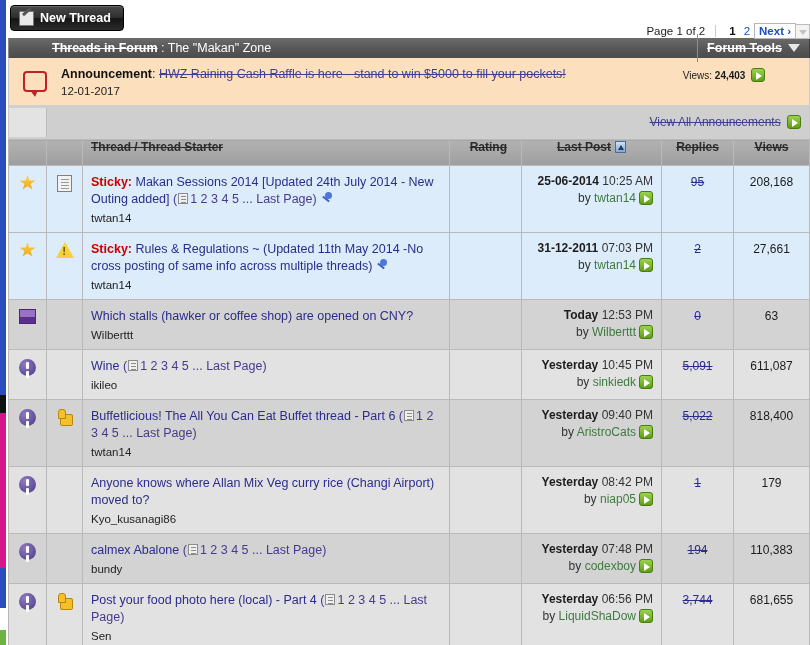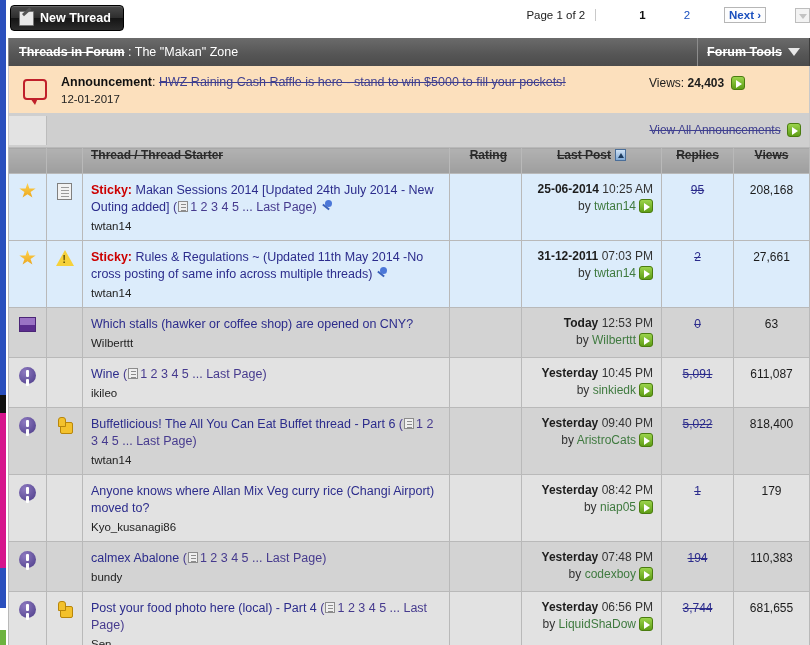--- a/index.html
+++ b/index.html
@@ -30,33 +30,33 @@
     border: 1px solid #000; border-radius: 4px;
     color: #fff; font-weight: bold; font-size: 12.5px;
     box-shadow: inset 0 1px 0 rgba(255,255,255,.18);
   }
   .nt-icon { width: 15px; height: 15px; background:#e9e9e9; border:1px solid #777; border-radius:1px; position:relative; }
   .nt-icon:after {
     content:""; position:absolute; left:2px; top:2px; width:10px; height:3px;
     background:#555; transform: rotate(-42deg); transform-origin: left top;
     box-shadow: 0 0 0 0 #000;
   }
-  .pager { position: absolute; right: 0; top: 4px; display: flex; align-items: center; height: 22px; font-size: 11.5px; gap: 30px; }
+  .pager { position: absolute; right: 0; top: 20px; display: flex; align-items: center; height: 22px; font-size: 11.5px; }
   .pg-label { color:#222; padding-right: 10px; border-right: 1px solid #c9c9c9; margin-right: 9px; }
   .pg-num { font-weight: bold; color:#111; padding: 0 4px; }
   .pg-link { color:#1a4fbe; padding: 0 4px; }
   .pg-next { color:#1a4fbe; font-weight:bold; border:1px solid #b6b6b6; padding:1px 4px; background:#fdfdfd; }
   .pg-arrow { width:15px; height:15px; border:1px solid #bdbdbd; background:#f3f3f3; margin-left:-1px; position:relative; }
   .pg-arrow:after{ content:""; position:absolute; left:3px; top:5px; border-left:4px solid transparent; border-right:4px solid transparent; border-top:5px solid #c3c3c3;}
 
   
   .titlebar {
-    height: 28px; background: linear-gradient(to bottom,#6b6b6b,#555 60%,#4c4c4c);
+    height: 20px; background: linear-gradient(to bottom,#6b6b6b,#555 60%,#4c4c4c);
     display: flex; align-items: center; color: #fff;
-    border-left: 1px solid #8a8a8a; border-right:1px solid #3d3d3d;
+    border-left: 1px solid #8a8a8a; border-right:1px solid #3d3d3d;padding-left:33px;
   }
   .tb-left { flex: 1; padding-left: 10px; font-size: 12.5px; }
   .tb-left b { font-weight: bold; text-decoration: line-through; }
   .tb-right {
     width: 112px; height: 28px; border-left: 1px solid #8d8d8d;
     display: flex; align-items: center; justify-content: center; gap: 6px;
     font-weight: bold; font-size: 12.5px; text-decoration: line-through; text-align: right;
   }
   .caret-dn { width:0;height:0;border-left:6px solid transparent;border-right:6px solid transparent;border-top:8px solid #e8e8e8; text-decoration:none; }
 
@@ -67,21 +67,21 @@
   }
   .ann-icon-cell { width: 52px; display:flex; align-items:center; justify-content:center; }
   .ann-bubble { width: 24px; height: 21px; border: 2px solid #c0202a; border-radius: 4px; position: relative; background: #fce0bd; }
   .ann-bubble:after{ content:""; position:absolute; left:5px; bottom:-7px; width:0;height:0;
      border-left:5px solid transparent;border-right:3px solid transparent;border-top:7px solid #c0202a; }
   .ann-body { flex:1; padding: 9px 0 8px 0; }
   .ann-line1 { font-size: 12.5px; }
   .ann-line1 b { font-weight: bold; color: #111; }
   .ann-link { color:#3f3f8f; text-decoration: line-through; }
   .ann-date { margin-top: 4px; font-size: 11.5px; color:#222; }
-  .ann-views { width: 160px; padding: 10px 10px 0 0; text-align: left; font-size: 12px; white-space: nowrap; }
+  .ann-views { width: 160px; padding: 10px 10px 0 0; text-align: center; font-size: 10px; white-space: nowrap; }
   .ann-views b { font-weight: bold; }
 
   .viewall-row {
     display: flex; background:#cfcfcf; height: 34px; align-items:center;
     border-left:1px solid #c9c9c9; border-right:1px solid #c9c9c9;
   }
   .va-spacer { width: 38px; height:29px; background:#e3e3e3; border-right:1px solid #bcbcbc; }
   .va-inner { flex:1; text-align:right; padding-right: 8px; }
   .va-link { color:#3f3f8f; text-decoration: line-through; font-size:12px; }
 

